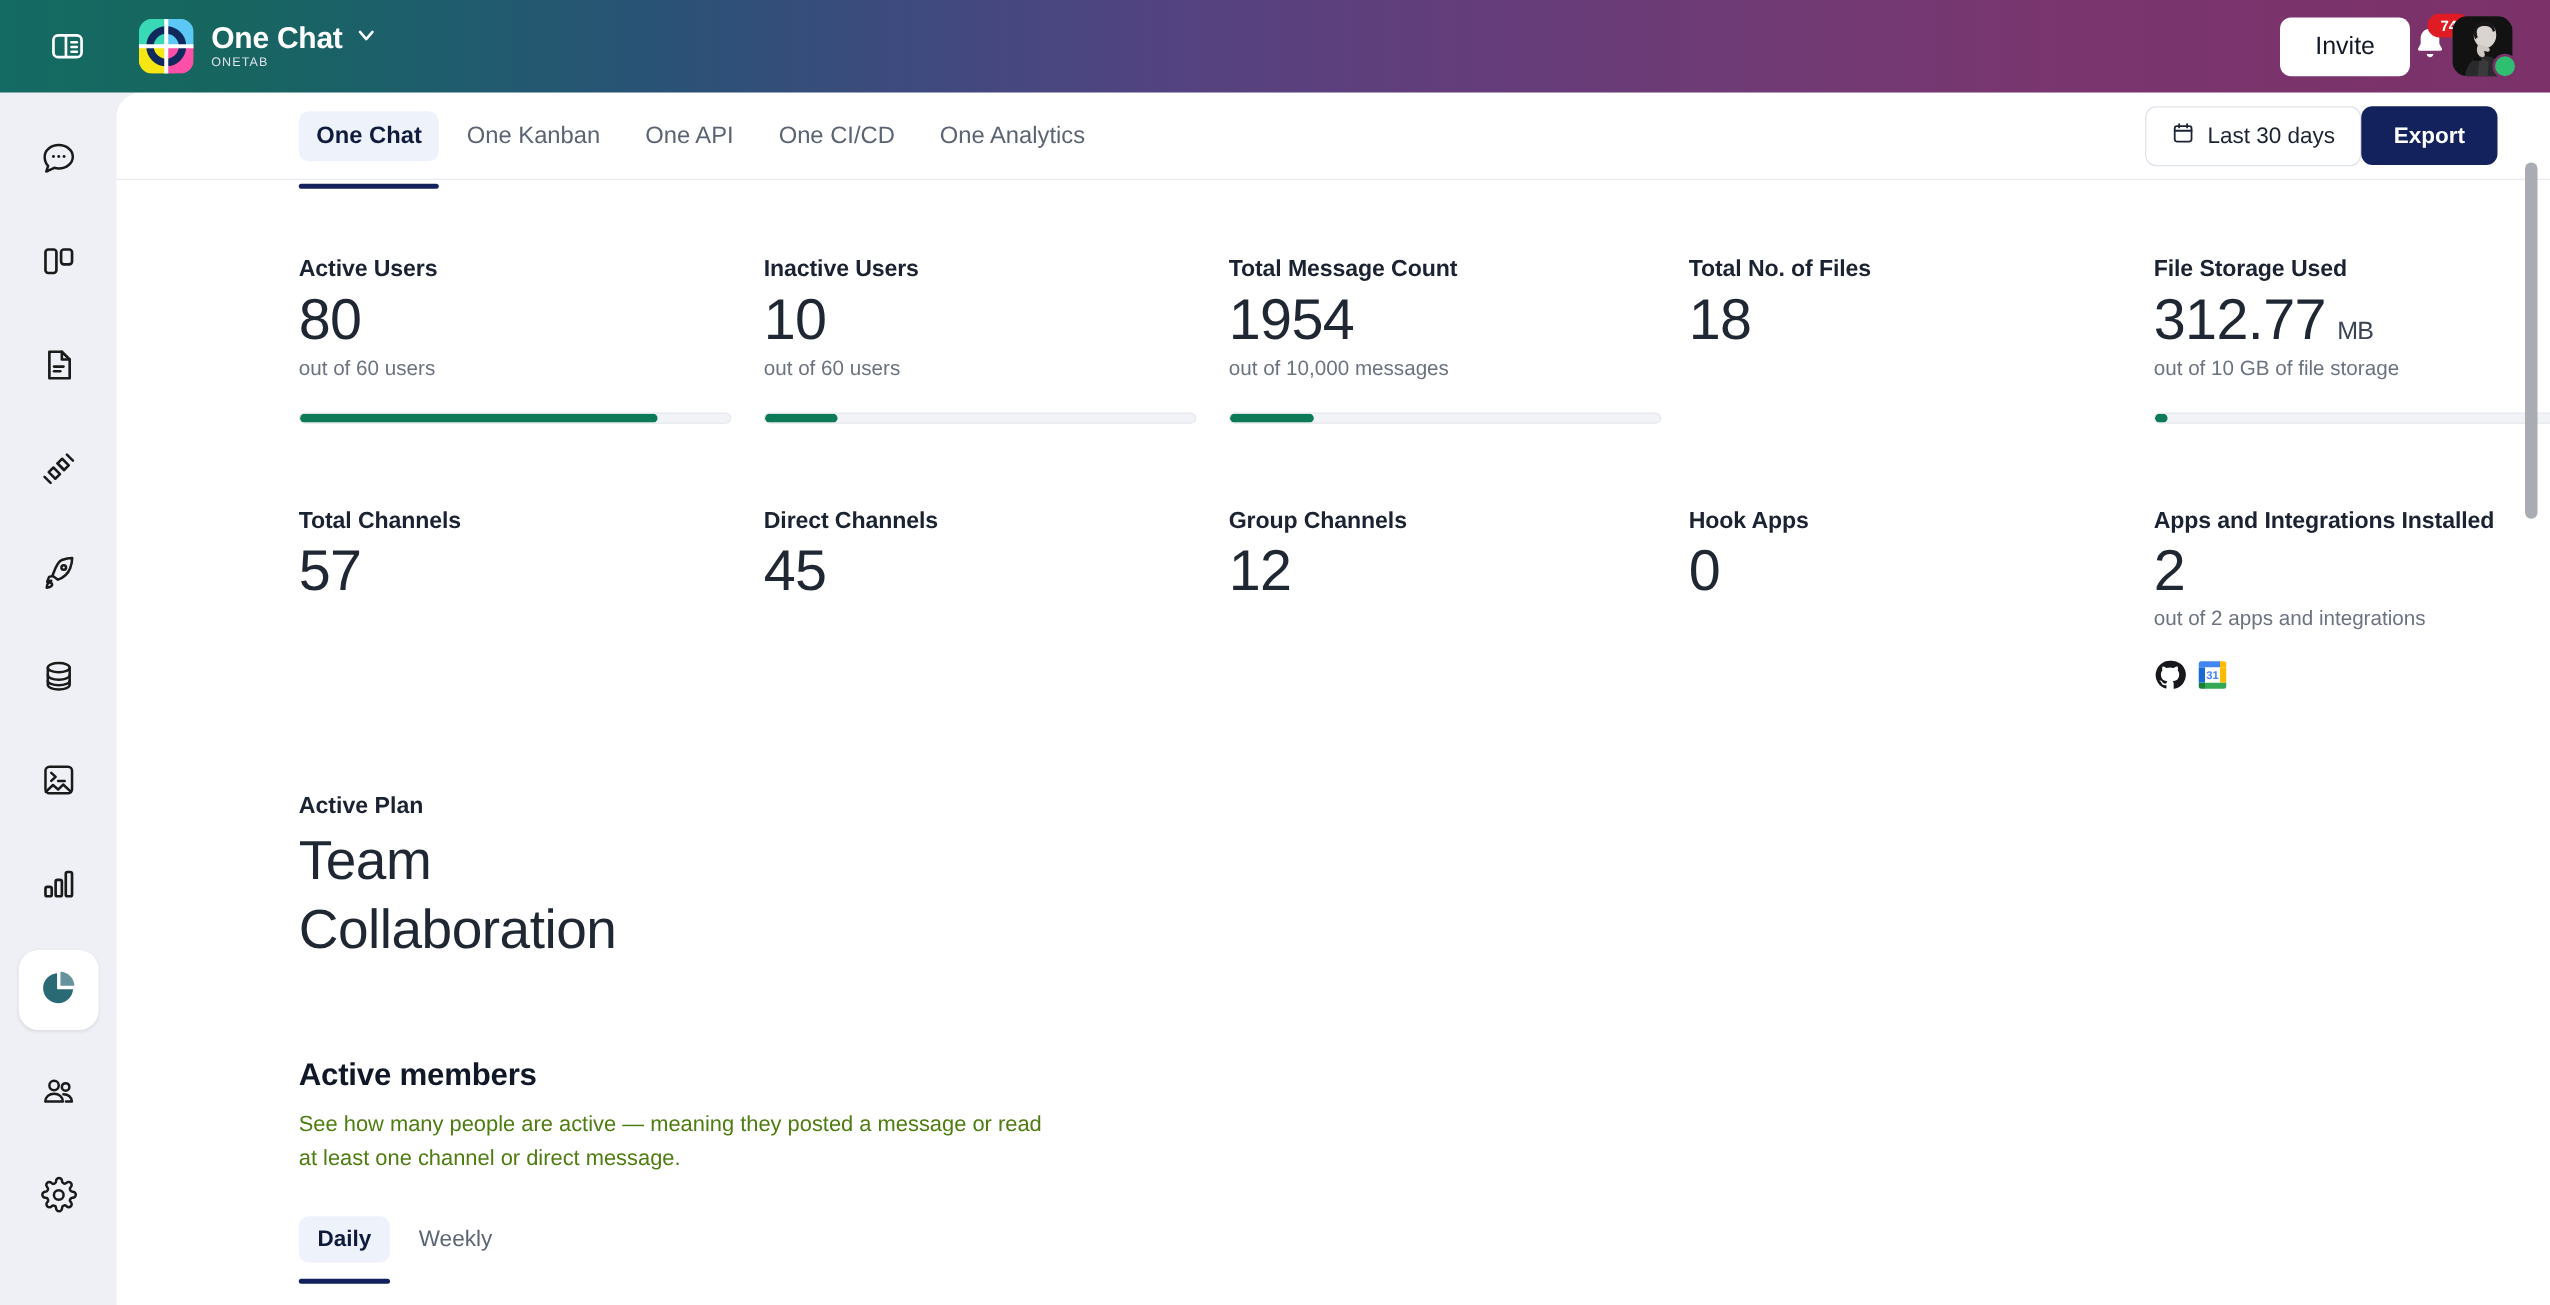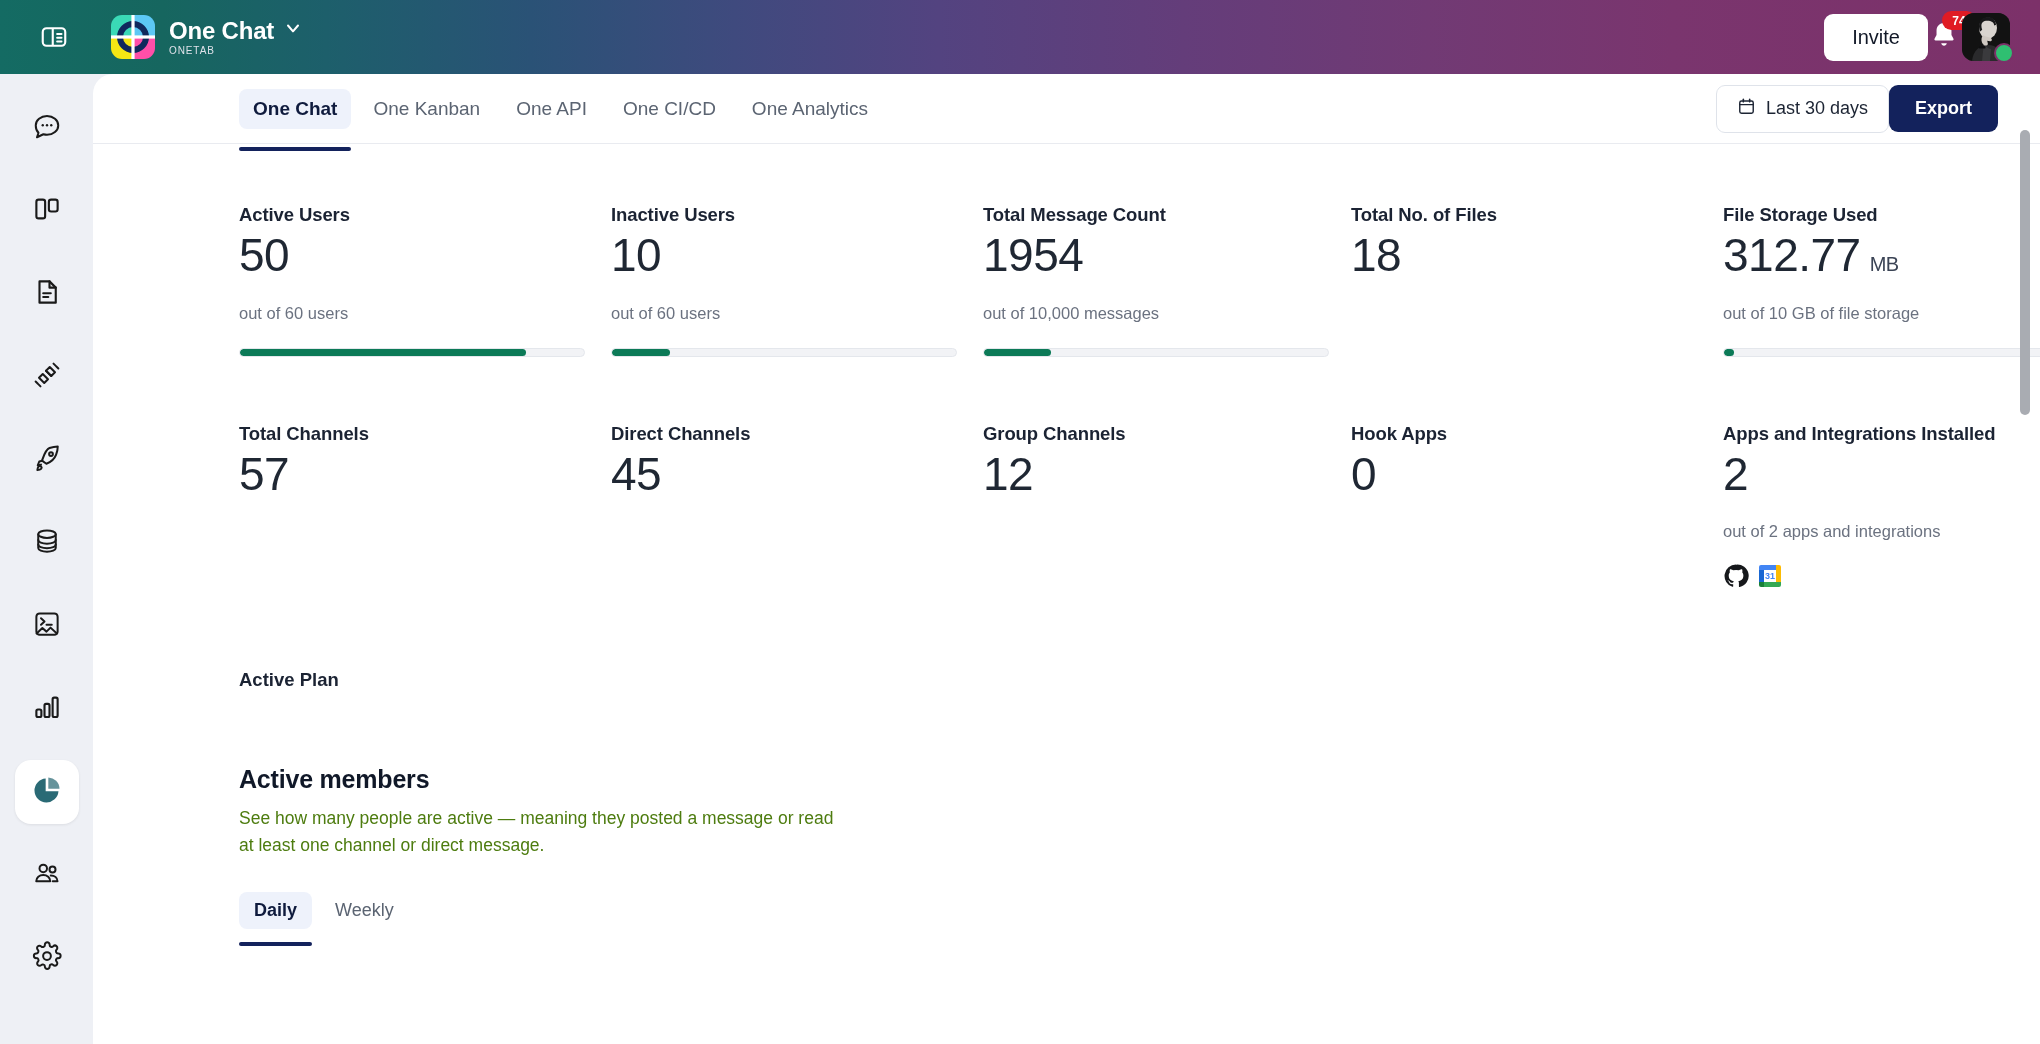--- a/index.html
+++ b/index.html
@@ -157,21 +157,21 @@
     font-size: 18.5px; font-weight: 700; color: #1b2333;
     letter-spacing: -0.1px; white-space: nowrap;
   }
   .stat-value {
     font-size: 46px; color: #1f2733; font-weight: 300;
     letter-spacing: -0.5px; margin-top: 4px;
     line-height: 1.12; display: flex; align-items: baseline; gap: 9px;
   }
   .stat-unit { font-size: 20px; color: #3b4455; font-weight: 400; text-align: right; }
   .stat-sub {
-    font-size: 16.5px; color: #6b7280; margin-top: 22px;
+    font-size: 16.5px; color: #6b7280; margin-top: 4px;
     white-space: nowrap;
   }
   .bar-track {
     width: 346px; height: 9px; border-radius: 6px;
     background: #f2f3f6; border: 1px solid #e4e7ec;
     margin-top: 25px; overflow: hidden;
   }
   .bar-fill { height: 100%; background: #0c7a57; border-radius: 6px; }
   .stat-cell-r2 { padding-top: 40px; }
   .app-icons { display: flex; gap: 8px; margin-top: 22px; }
@@ -434,21 +434,21 @@
   </div>
 
   <div class="content">
 
 
     <div class="stats-grid">
 
       <div>
         <div class="stat-label">Active Users</div>
         <div class="stat-value">
-            <span>50</span>
+            <span>80</span>
           </div>
         <div class="stat-sub">out of 60 users</div>
         <div class="bar-track">
             <div class="bar-fill" id="bar0" style="width: 83%;"></div>
           </div>
       </div>
 
       <div>
         <div class="stat-label">Inactive Users</div>
         <div class="stat-value">
@@ -547,20 +547,21 @@
               <rect x="7" y="7" width="12" height="12" fill="#ffffff"></rect>
               <text x="13" y="16.2" font-family="Liberation Sans, sans-serif" font-size="9" font-weight="700" fill="#4285f4" text-anchor="middle">31</text>
             </svg>
           </span>
         </div>
       </div>
     </div>
 
     <div class="plan-block">
       <div class="plan-label">Active Plan</div>
+      <div class="plan-name">Team Collaboration</div>
     </div>
 
     <div class="members-block">
       <div class="members-title">Active members</div>
       <div class="members-desc">See how many people are active — meaning they posted a message or read at least one channel or direct message.</div>
 
       <div class="subtabs">
         <div class="subtab active">Daily</div>
         <div class="subtab">Weekly</div>
 

